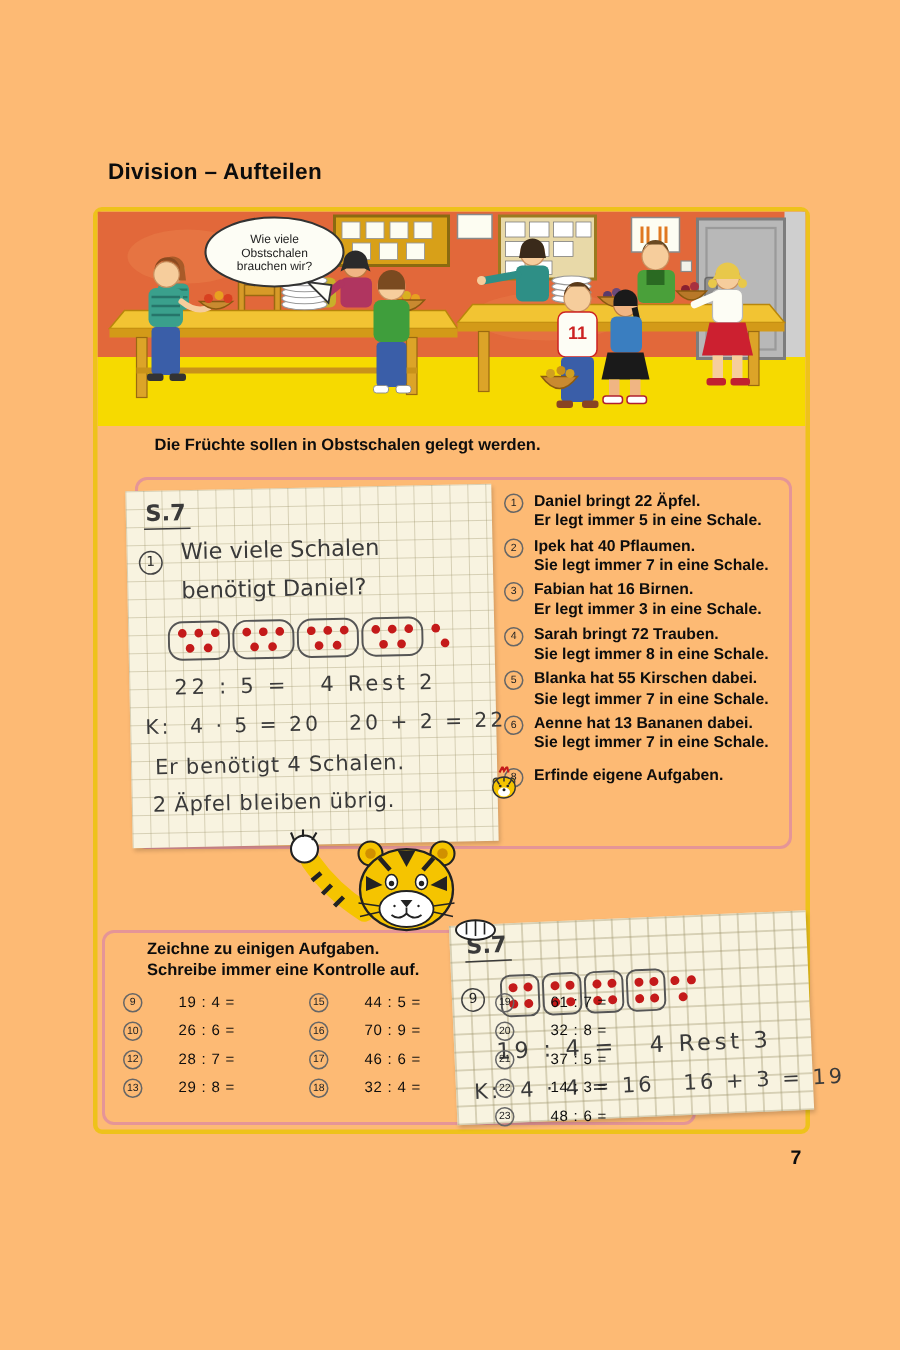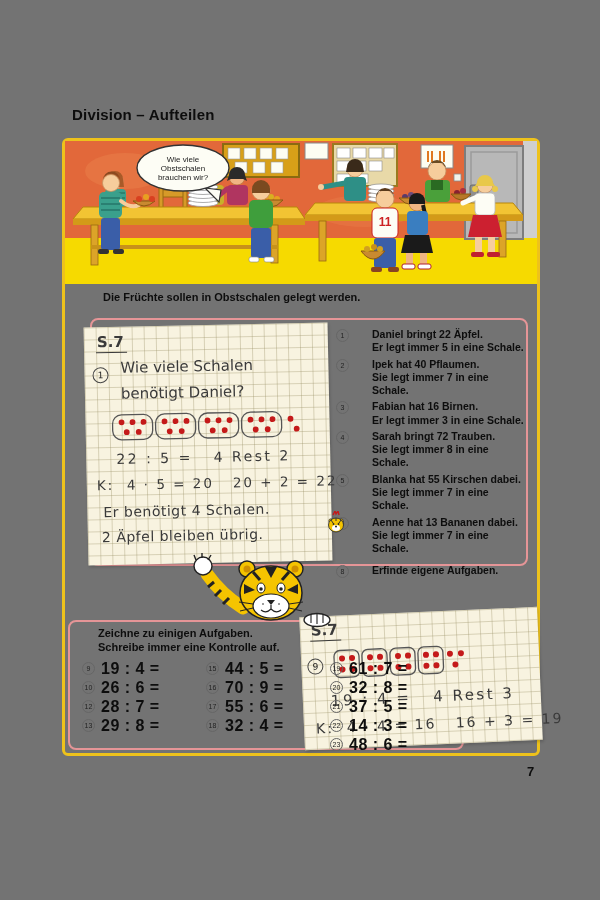--- a/index.html
+++ b/index.html
@@ -1,16 +1,16 @@
 <!DOCTYPE html>
 <html><head>
 <meta charset="utf-8">
 <style>
   html,body{margin:0;padding:0;background:#ffffff;}
-  .page{position:relative;width:600px;height:900px;background:#737373;overflow:hidden;
+  .page{position:relative;width:600px;height:900px;background:#fdba74;overflow:hidden;
         font-family:"Liberation Sans",sans-serif;color:#111;}
   .abs{position:absolute;}
 
   .title{left:72px;top:106px;font-size:15px;font-weight:bold;letter-spacing:.2px;color:#0d0d0d;}
 
   .frame{left:62px;top:138px;width:472px;height:612px;border:3px solid #eec21b;border-radius:6px;z-index:1;}
 
   .illu{left:65px;top:141px;width:472px;height:143px;z-index:2;}
 
   .intro{left:103px;top:290px;font-size:11px;font-weight:bold;line-height:14px;color:#0d0d0d;z-index:2;}
@@ -30,28 +30,28 @@
   .pre{white-space:pre;}
   .sref{font-size:15px;font-weight:bold;border-bottom:1.5px solid #3a3a3a;padding:0 3px 1px 1px;display:inline-block;}
 
   .cnum{display:inline-flex;align-items:center;justify-content:center;border:1px solid #666;
         border-radius:50%;background:transparent;color:#222;flex:none;}
   .cnum.big{width:14px;height:14px;font-size:9px;font-family:"DejaVu Sans",sans-serif;border-color:#444;}
   .cnum.list{width:11px;height:11px;font-size:7px;margin-top:1px;}
   .cnum.ex{width:11px;height:11px;font-size:7px;}
 
   .tasks{left:336px;top:328px;width:190px;z-index:4;}
-  .task-item{display:flex;gap:23px;margin-bottom:3.2px;}
+  .task-item{display:flex;gap:7px;margin-bottom:3.2px;}
   .tl{display:block;font-size:10.5px;font-weight:bold;line-height:13.2px;color:#0d0d0d;}
 
   .instr{left:98px;top:626px;font-size:11px;font-weight:bold;line-height:14px;color:#0d0d0d;z-index:4;}
   .exgrid{left:82px;top:659px;width:372px;display:flex;z-index:4;}
   .excol{width:124px;}
   .ex-cell{display:flex;align-items:center;gap:6px;height:19px;}
-  .ex-expr{font-size:16px;font-weight:bold;letter-spacing:.5px;color:#0d0d0d;}
+  .ex-expr{font-size:10px;font-weight:normal;letter-spacing:.5px;color:#0d0d0d;margin-left:18px;}
 
   .tiger{left:183px;top:552px;width:158px;height:76px;z-index:6;}
   .tiger-mini{left:327px;top:511px;width:18px;height:23px;z-index:5;}
 
   .pagenum{left:527px;top:764px;font-size:13px;font-weight:bold;color:#0d0d0d;}
 </style>
 </head>
 <body>
 
 <div class="page">
@@ -432,21 +432,21 @@
       <div class="ex-cell">
           <span class="cnum ex">15</span>
           <span class="ex-expr pre">44 : 5 =</span>
         </div>
       <div class="ex-cell">
           <span class="cnum ex">16</span>
           <span class="ex-expr pre">70 : 9 =</span>
         </div>
       <div class="ex-cell">
           <span class="cnum ex">17</span>
-          <span class="ex-expr pre">55 : 6 =</span>
+          <span class="ex-expr pre">46 : 6 =</span>
         </div>
       <div class="ex-cell">
           <span class="cnum ex">18</span>
           <span class="ex-expr pre">32 : 4 =</span>
         </div>
     </div>
     <div class="excol">
       <div class="ex-cell">
           <span class="cnum ex">19</span>
           <span class="ex-expr pre">61 : 7 =</span>

